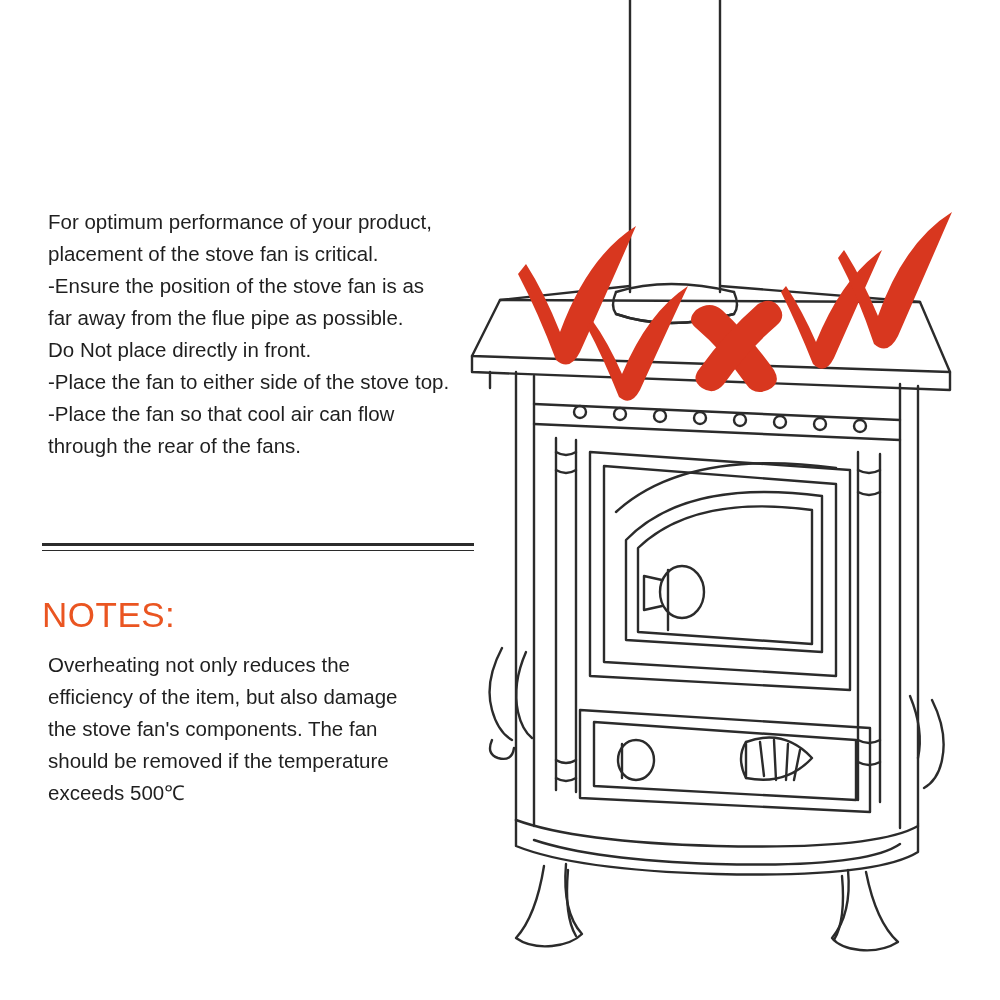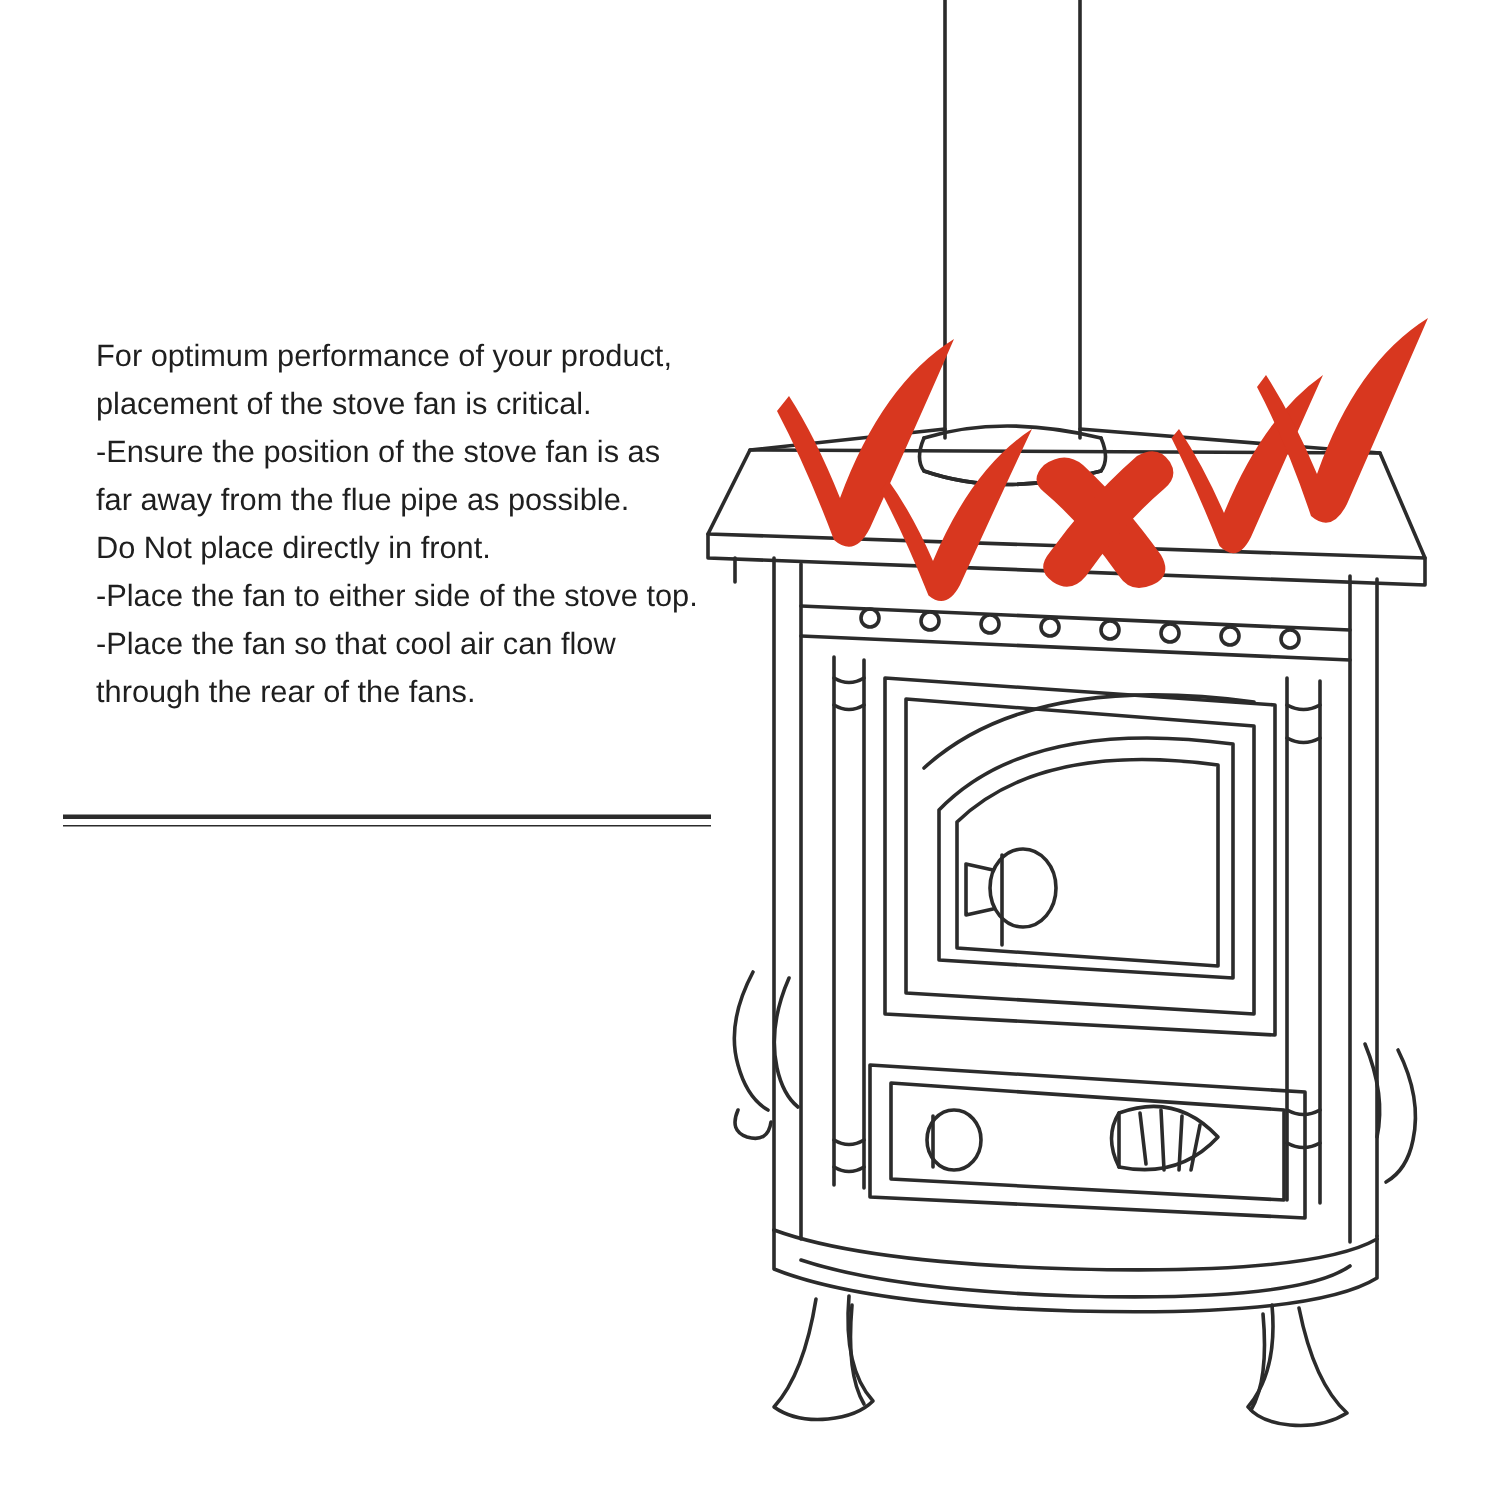--- a/index.html
+++ b/index.html
@@ -33,21 +33,21 @@
     font-size: 35px;
     letter-spacing: 0.5px;
     font-weight: 400;
     margin: 0 0 14px 0;
     line-height: 1.1;
   }
   .body-text {
     font-size: 20.5px;
     line-height: 32px;
     color: #1f1f1f;
-    margin: 16px;
+    margin: 0;
     padding-left: 6px;
     white-space: pre-line;
   }
   .divider-wrap {
     position: absolute;
     left: 42px;
     top: 543px;
     width: 432px;
   }
   .divider-thick {
@@ -93,20 +93,28 @@
 -Place the fan to either side of the stove top.
 -Place the fan so that cool air can flow
 through the rear of the fans.</p>
   </div>
 
   <div class="divider-wrap">
     <div class="divider-thick"></div>
     <div class="divider-thin"></div>
   </div>
 
+  <div class="notes-col">
+    <h1 class="section-heading">NOTES:</h1>
+    <p class="body-text">Overheating not only reduces the
+efficiency of the item, but also damage
+the stove fan's components. The fan
+should be removed if the temperature
+exceeds 500℃</p>
+  </div>
 
   <div id="illustration">
     <svg width="570" height="1000" viewBox="0 0 570 1000" xmlns="http://www.w3.org/2000/svg">
       <g fill="none" stroke="#2b2b2b" stroke-width="2.4" stroke-linejoin="round" stroke-linecap="round">
 
         <g>
           <line x1="200" y1="0" x2="200" y2="292"></line>
           <line x1="290" y1="0" x2="290" y2="292"></line>
           <path d="M186 292 q52 -16 118 0"></path>
 

